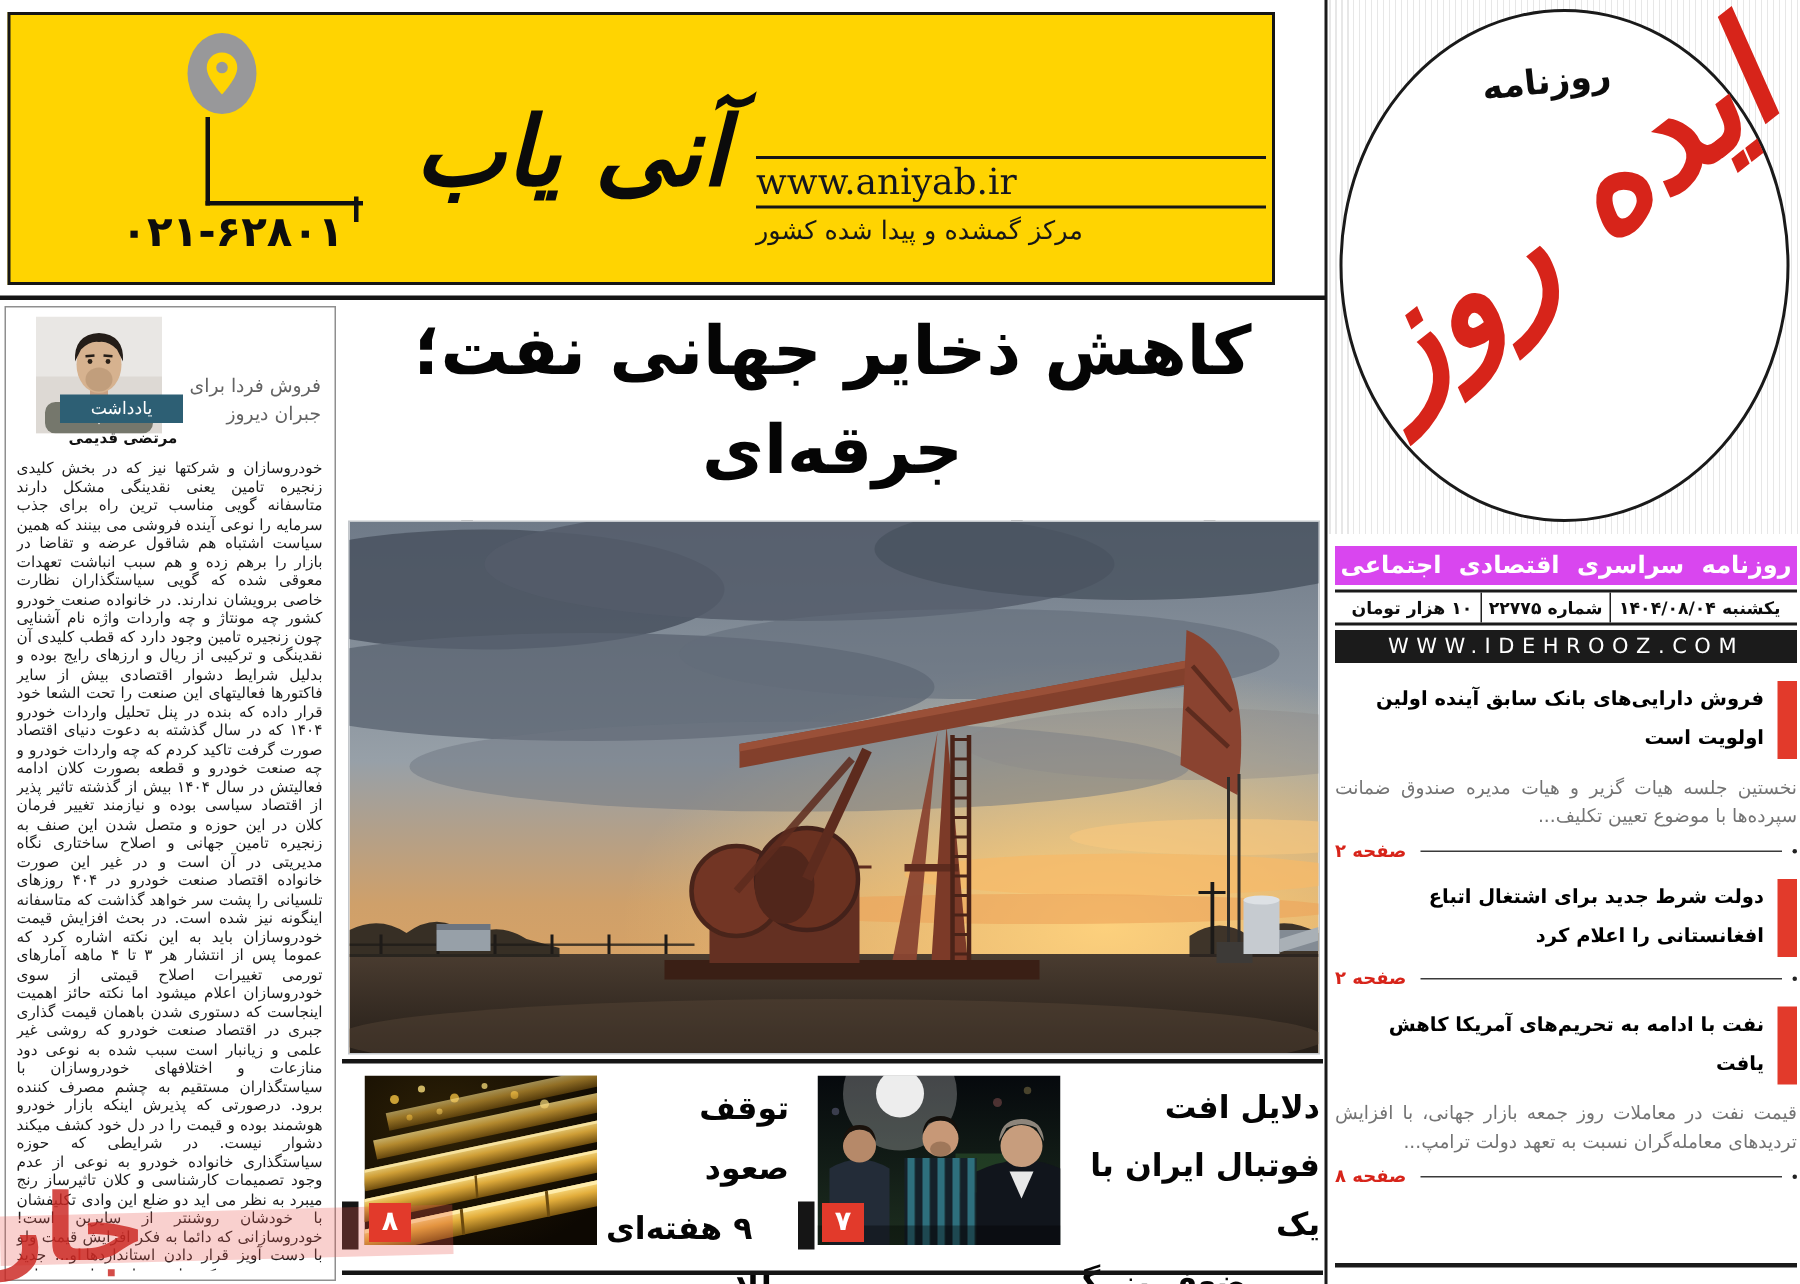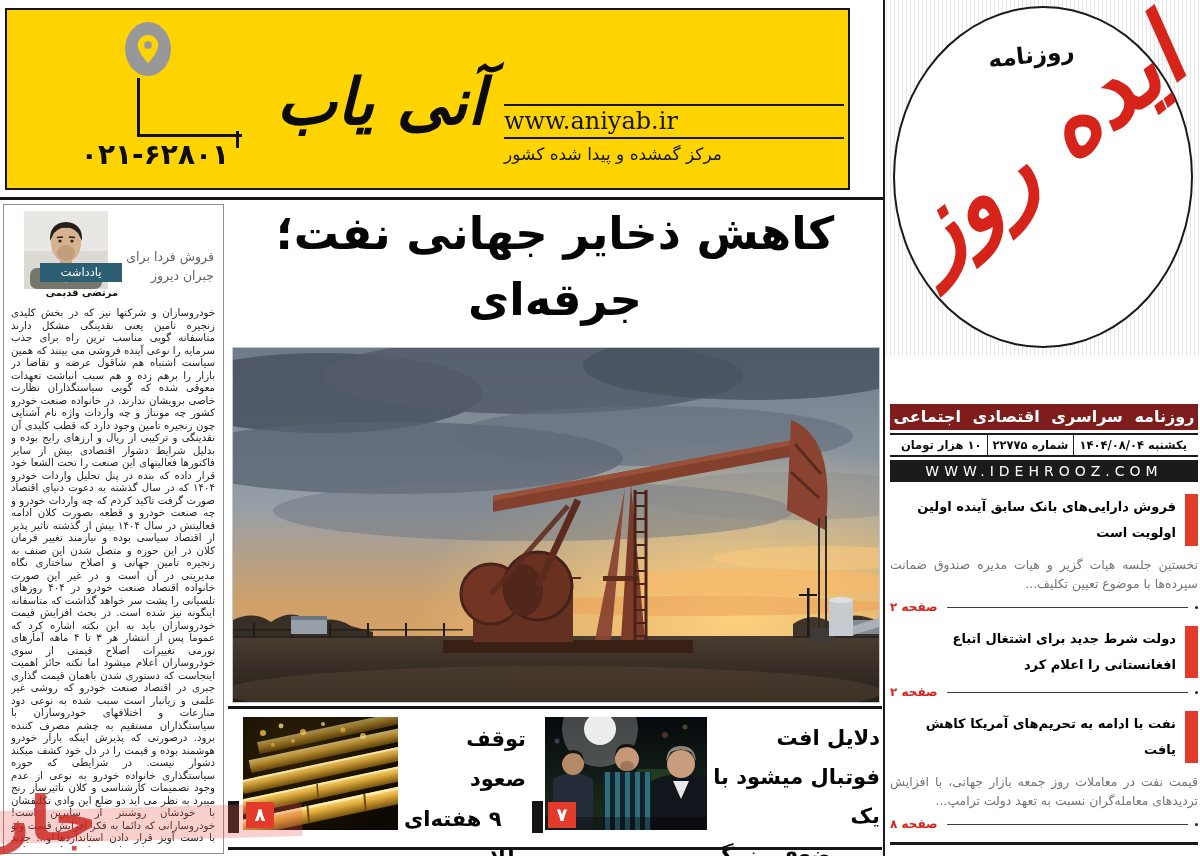--- a/index.html
+++ b/index.html
@@ -30,22 +30,22 @@
                  border:2.5px solid #1a1a1a; border-radius:50%; }
   #logo-kicker { position:absolute; left:102px; top:42px; font-size:23px; font-weight:bold; color:#0c0c0c;
                  transform:rotate(-6deg); direction:rtl; }
   #logo-title { position:absolute; left:-22px; top:92px; width:358px; text-align:center; direction:rtl;
                 font-size:96px; font-weight:bold; font-style:italic; color:#d7241a; line-height:1.1;
                 transform:rotate(-38deg); }
   #v-divider { left:883px; top:0; width:2px; height:856px; background:#1a1a1a; }
 
   
   #rc { left:890px; top:364px; width:308px; direction:rtl; }
-  .rc-subtitle { background:#7f1d1d; color:#fff; height:26px; line-height:26px; text-align:center;
-                 font-size:16px; font-weight:bold; word-spacing:6px; margin-bottom:3px;margin-top:40px; }
+  .rc-subtitle { background:#d946ef; color:#fff; height:26px; line-height:26px; text-align:center;
+                 font-size:16px; font-weight:bold; word-spacing:6px; margin-bottom:3px; }
   .rc-meta { border-top:2px solid #1b1b1b; border-bottom:2px solid #1b1b1b; height:20px; margin-bottom:3px;
              display:flex; justify-content:center; align-items:center; font-size:11.5px; font-weight:bold; color:#0d0d0d; }
   .rc-meta span { padding:0 5px; line-height:20px; }
   .rc-meta .mid { border-right:1.5px solid #222; border-left:1.5px solid #222; }
   .rc-site { background:#1b1b1b; color:#fff; height:22px; line-height:22px; text-align:center;
              font-size:14px; letter-spacing:5px; margin-bottom:12px; direction:ltr; }
   .rc-item { margin-bottom:12px; }
   .rc-hrow { display:flex; }
   .rc-marker { width:13px; background:#e23a2b; margin-left:9px; flex:0 0 13px; }
   .rc-hrow h3 { margin:0; font-size:13px; line-height:26px; font-weight:bold; color:#000; }
@@ -306,21 +306,21 @@
       <ellipse cx="82" cy="49" rx="7" ry="5" fill="#8f6a4e" opacity="0.7"></ellipse>
       <path d="M106,64 Q136,50 162,62 L162,113 L106,113 Z" fill="#11151c"></path>
       <circle cx="136" cy="47" r="14" fill="#c79d7d"></circle>
       <path d="M121,44 Q122,29 136,29 Q150,29 151,44 L146,35 Q136,30 126,35 Z" fill="#8d857b"></path>
       <polygon points="128,64 144,64 136,82" fill="#e8e8e8"></polygon>
       <rect y="100" width="162" height="13" fill="#000000" opacity="0.35"></rect>
     </svg>
   </div>
   <div class="abs" id="fb-text">
     <div class="ar">دلایل افت</div>
-    <div class="ar">فوتبال میشود با یک</div>
+    <div class="ar">فوتبال ایران با یک</div>
     <div class="al">ضعف بزرگ</div>
   </div>
 
   <div class="abs" id="hr-bot"></div>
 
   <div class="abs" id="rc">
     <div class="rc-subtitle">روزنامه سراسری اقتصادی اجتماعی</div>
     <div class="rc-meta">
       <span>یکشنبه ۱۴۰۴/۰۸/۰۴</span>
       <span class="mid">شماره ۲۲۷۷۵</span>

